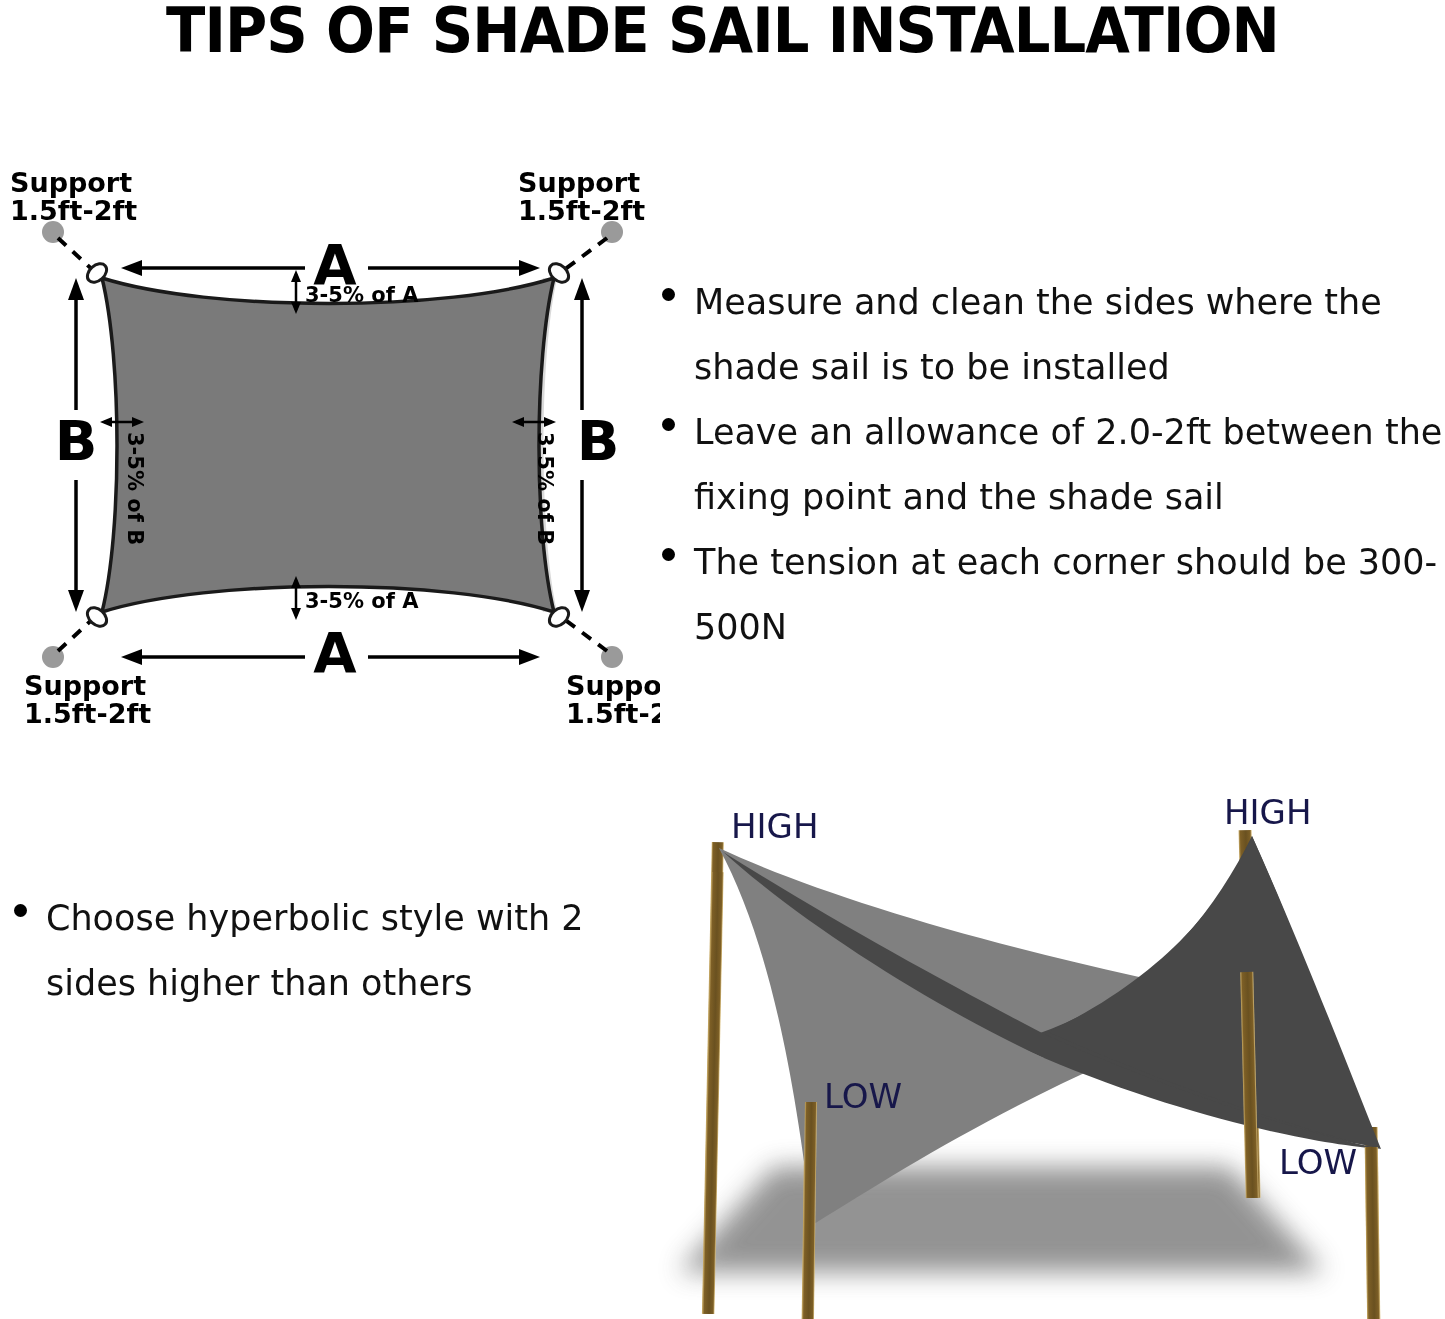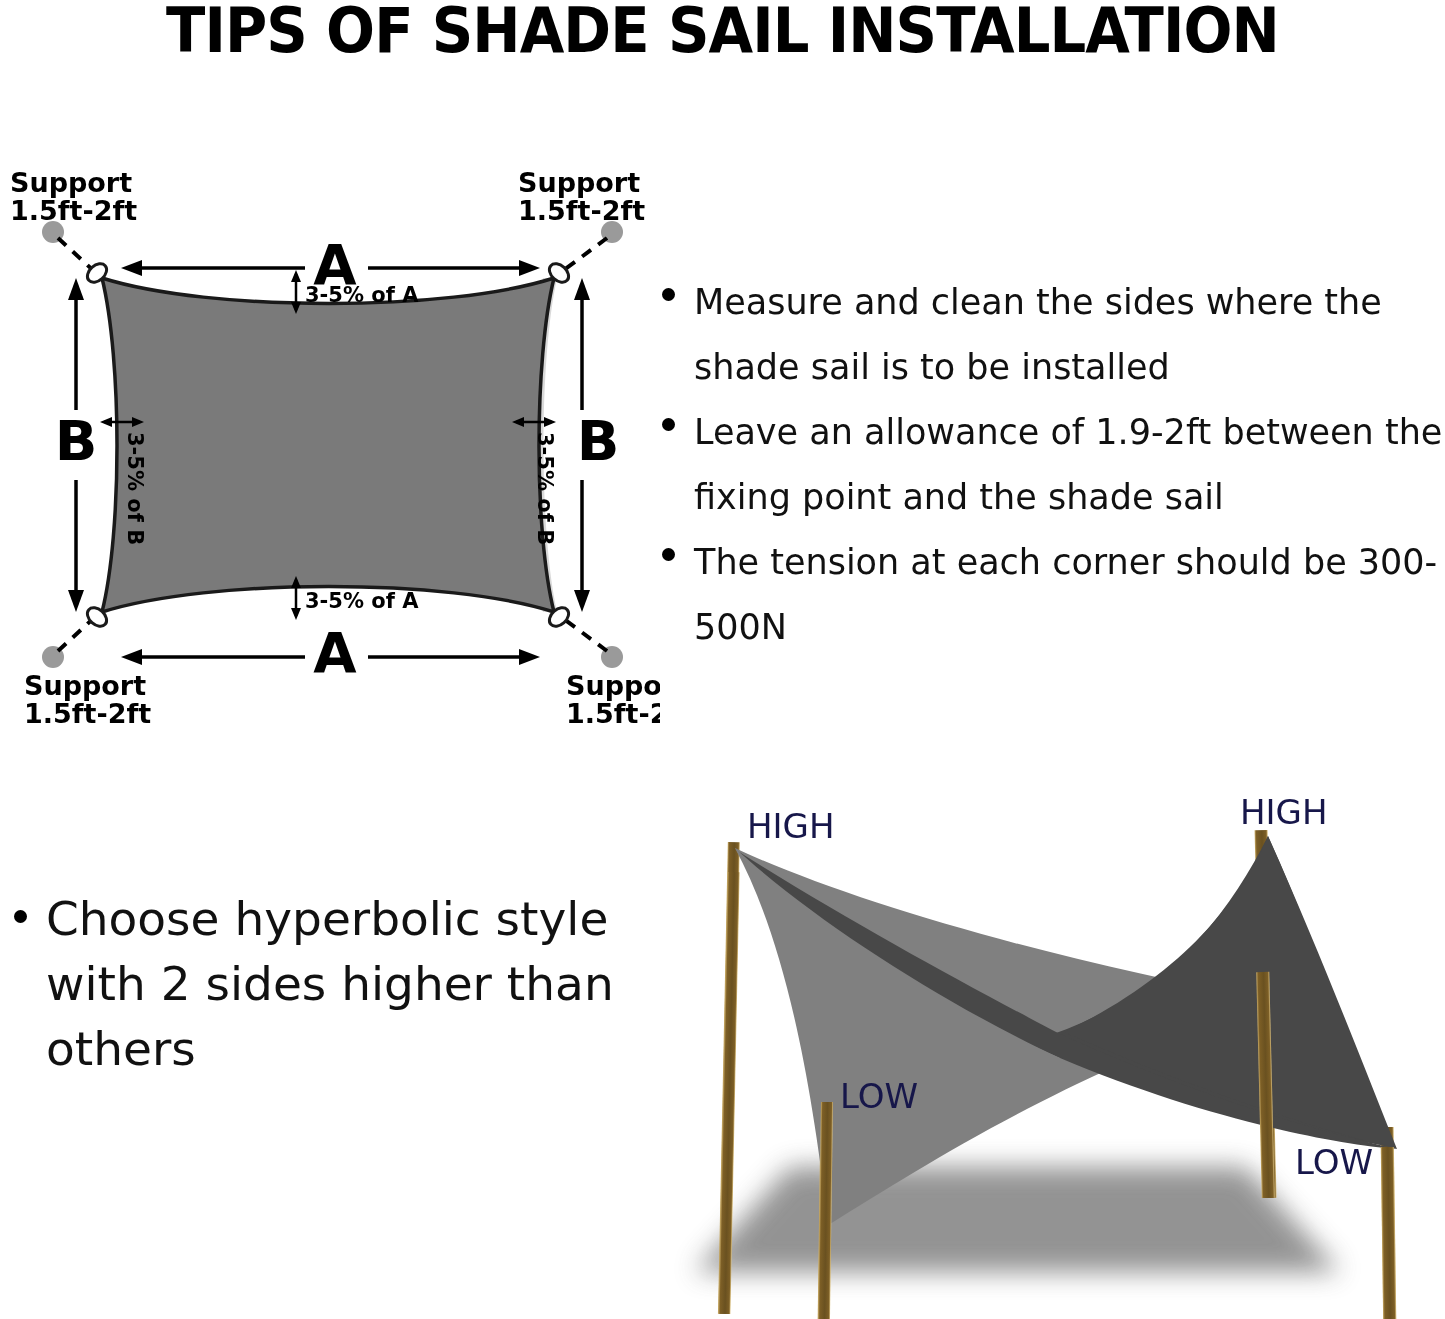--- a/index.html
+++ b/index.html
@@ -88,29 +88,29 @@
     line-height: 65px;
     margin-bottom: 0;
   }
 
   #tips-bottom-left {
     left: 0px;
     top: 886px;
     width: 625px;
   }
   #tips-bottom-left li {
-    font-size: 47px;
+    font-size: 35px;
     line-height: 65px;
     margin-bottom: 0;
   }
 
   
   #hyper-diagram {
     position: absolute;
-    left: 640px;
+    left: 624px;
     top: 772px;
     width: 805px;
     height: 547px;
   }
   #hyper-diagram svg { display:block; }
 
   .hl-label {
     font-family: "DejaVu Sans", "Liberation Sans", sans-serif;
     font-weight: normal;
     fill: #17174a;
@@ -238,21 +238,21 @@
     </svg>
   </div>
 
   <ul class="bullets" id="tips-right">
     <li>
       <span class="dot"></span>
       <span>Measure and clean the sides where the shade sail is to be installed</span>
     </li>
     <li>
       <span class="dot"></span>
-      <span>Leave an allowance of 1.9-2ft between the fixing point and the shade sail</span>
+      <span>Leave an allowance of 2.0-2ft between the fixing point and the shade sail</span>
     </li>
     <li>
       <span class="dot"></span>
       <span>The tension at each corner should be 300-500N</span>
     </li>
   </ul>
 
   <ul class="bullets" id="tips-bottom-left">
     <li>
       <span class="dot"></span>

